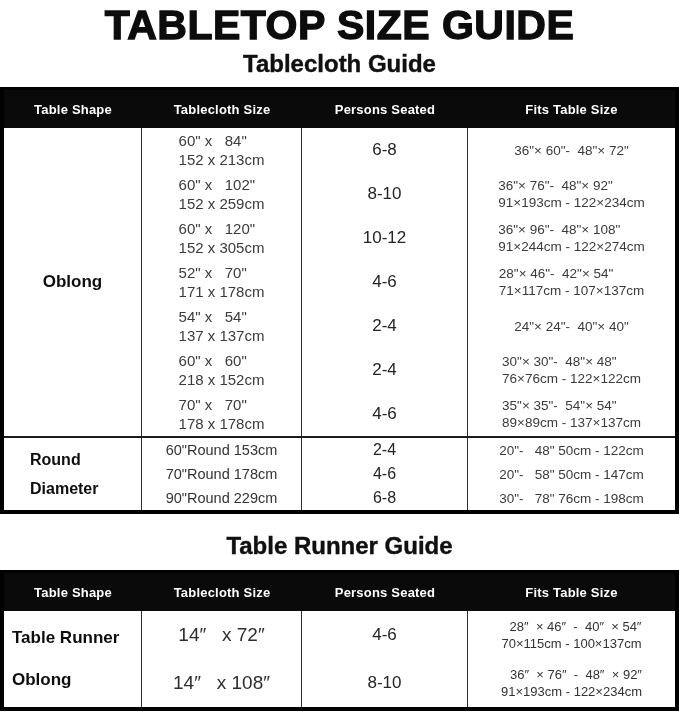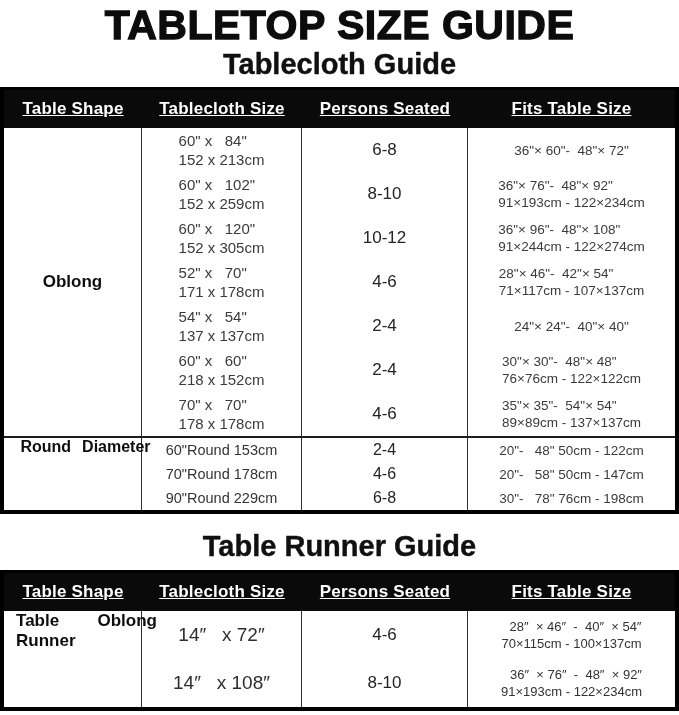--- a/index.html
+++ b/index.html
@@ -8,37 +8,37 @@
     width:679px; height:715px;
     font-family:"Liberation Sans", sans-serif;
     background:#ffffff; overflow:hidden;
   }
   .main-title {
     text-align:center; font-size:41px; font-weight:bold;
     color:#0c0c0c; -webkit-text-stroke:1.3px #0c0c0c;
     letter-spacing:0.5px; padding-top:2px; height:48px; line-height:46px;
   }
   .section-title {
-    text-align:center; font-size:29px; font-weight:bold;
+    text-align:center; font-size:24px; font-weight:bold;
     color:#101010; -webkit-text-stroke:0.4px #101010;
     height:32px; line-height:32px;
   }
   .runner-title { margin-top:16px; }
 
   .size-table {
     width:679px; margin-top:7px;
     border:4px solid #000; border-top-width:3px;
     background:#fff;
   }
   .grid4 { display:grid; grid-template-columns:138px 160px 166px 1fr; }
   .hdr {
     background:#0a0a0a; color:#ffffff; height:38px;
     align-items:center; text-align:center;
   }
-  .hdr-cell { font-size:17px; font-weight:bold; letter-spacing:0.2px;text-decoration:underline; }
+  .hdr-cell { font-size:13px; font-weight:bold; letter-spacing:0.2px; }
 
   .colcell {
     border-right:1px solid #2e2e2e;
     display:flex; flex-direction:column;
   }
   .colcell.last { border-right:none; }
 
   .oblong-body { height:308px; }
   .round-body  { height:74px; border-top:2px solid #1c1c1c; }
   .runner-body { height:96px; }
@@ -47,25 +47,25 @@
     flex:1; display:flex; flex-direction:column;
     align-items:center; justify-content:center;
   }
   .blk { text-align:left; }
 
   .shape-center {
     flex:1; display:flex; align-items:center; justify-content:center;
     font-size:17px; font-weight:bold; color:#0e0e0e;
   }
   .shape-left {
-    flex:1; display:flex; flex-direction:row; justify-content:center;
+    flex:1; display:flex; flex-direction:column; justify-content:center;
     padding-left:26px; gap:11px;
     font-size:16px; font-weight:bold; color:#0e0e0e;
   }
-  .runner-shape { gap:22px; font-size:17px; padding-left:28px; }
+  .runner-shape { gap:22px; font-size:17px; padding-left:8px; }
 
   .size-line  { font-size:15px; line-height:19px; color:#3b3b3b; white-space:pre; }
   .fits-line  { font-size:13.5px; line-height:17px; color:#3b3b3b; white-space:pre; }
   .persons    { font-size:17px; color:#242424; white-space:pre; }
 
   .round-size    { font-size:14.5px; color:#333; white-space:pre; }
   .round-persons { font-size:16px; color:#242424; }
   .round-fits    { font-size:13.5px; color:#3b3b3b; white-space:pre; }
 
   .runner-size    { font-size:19px; color:#2e2e2e; white-space:pre; }

